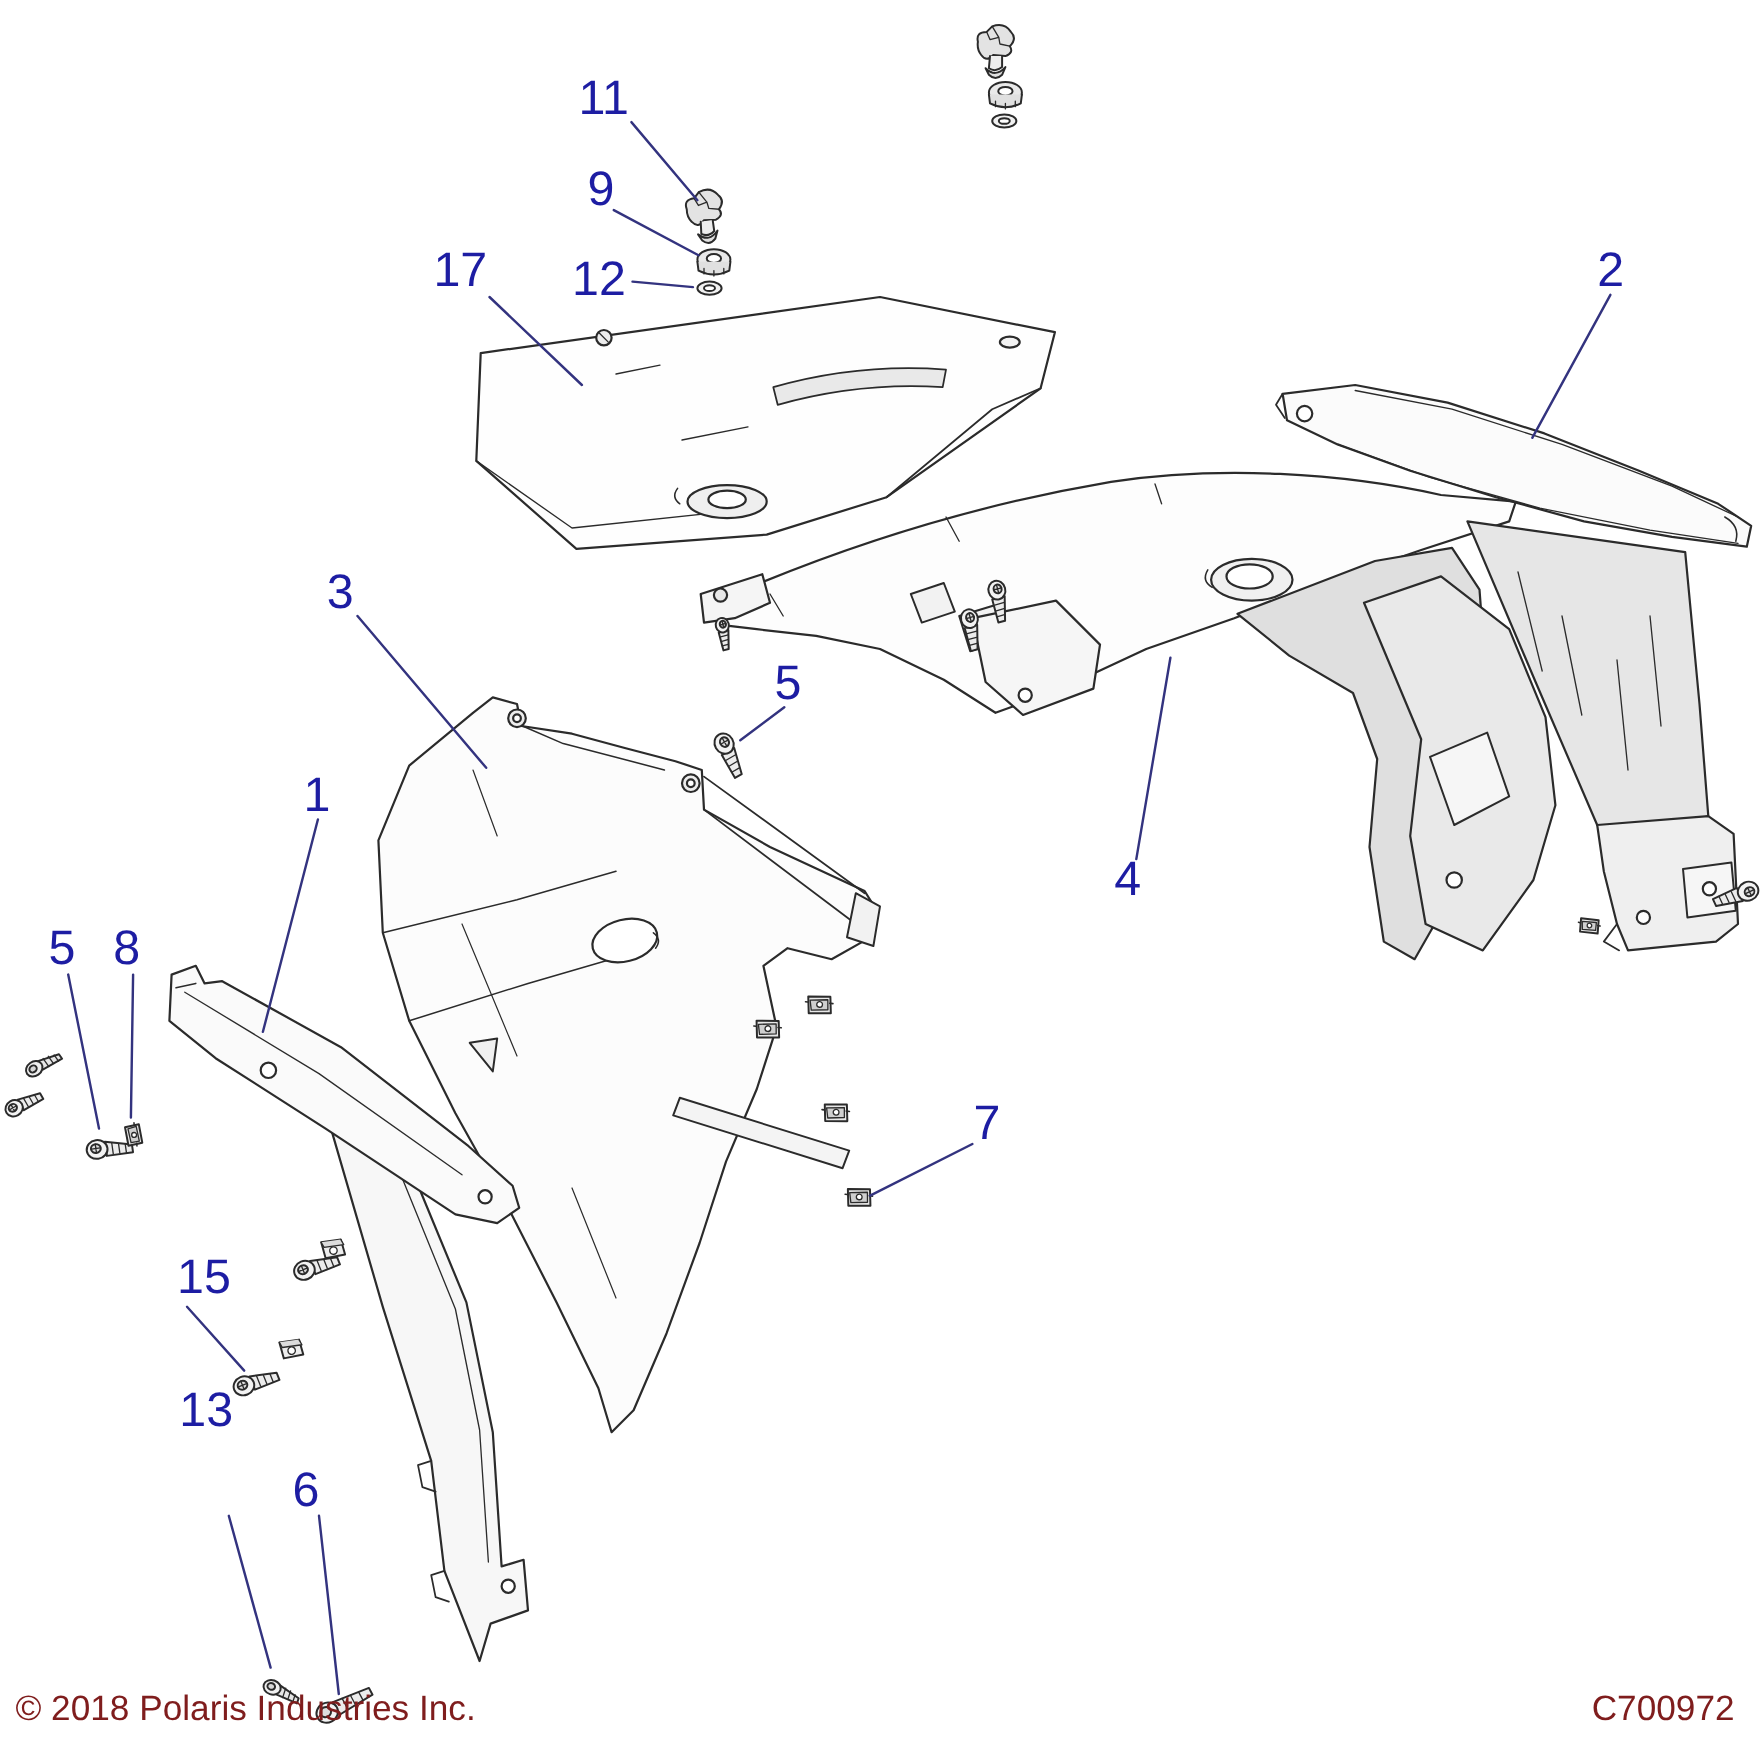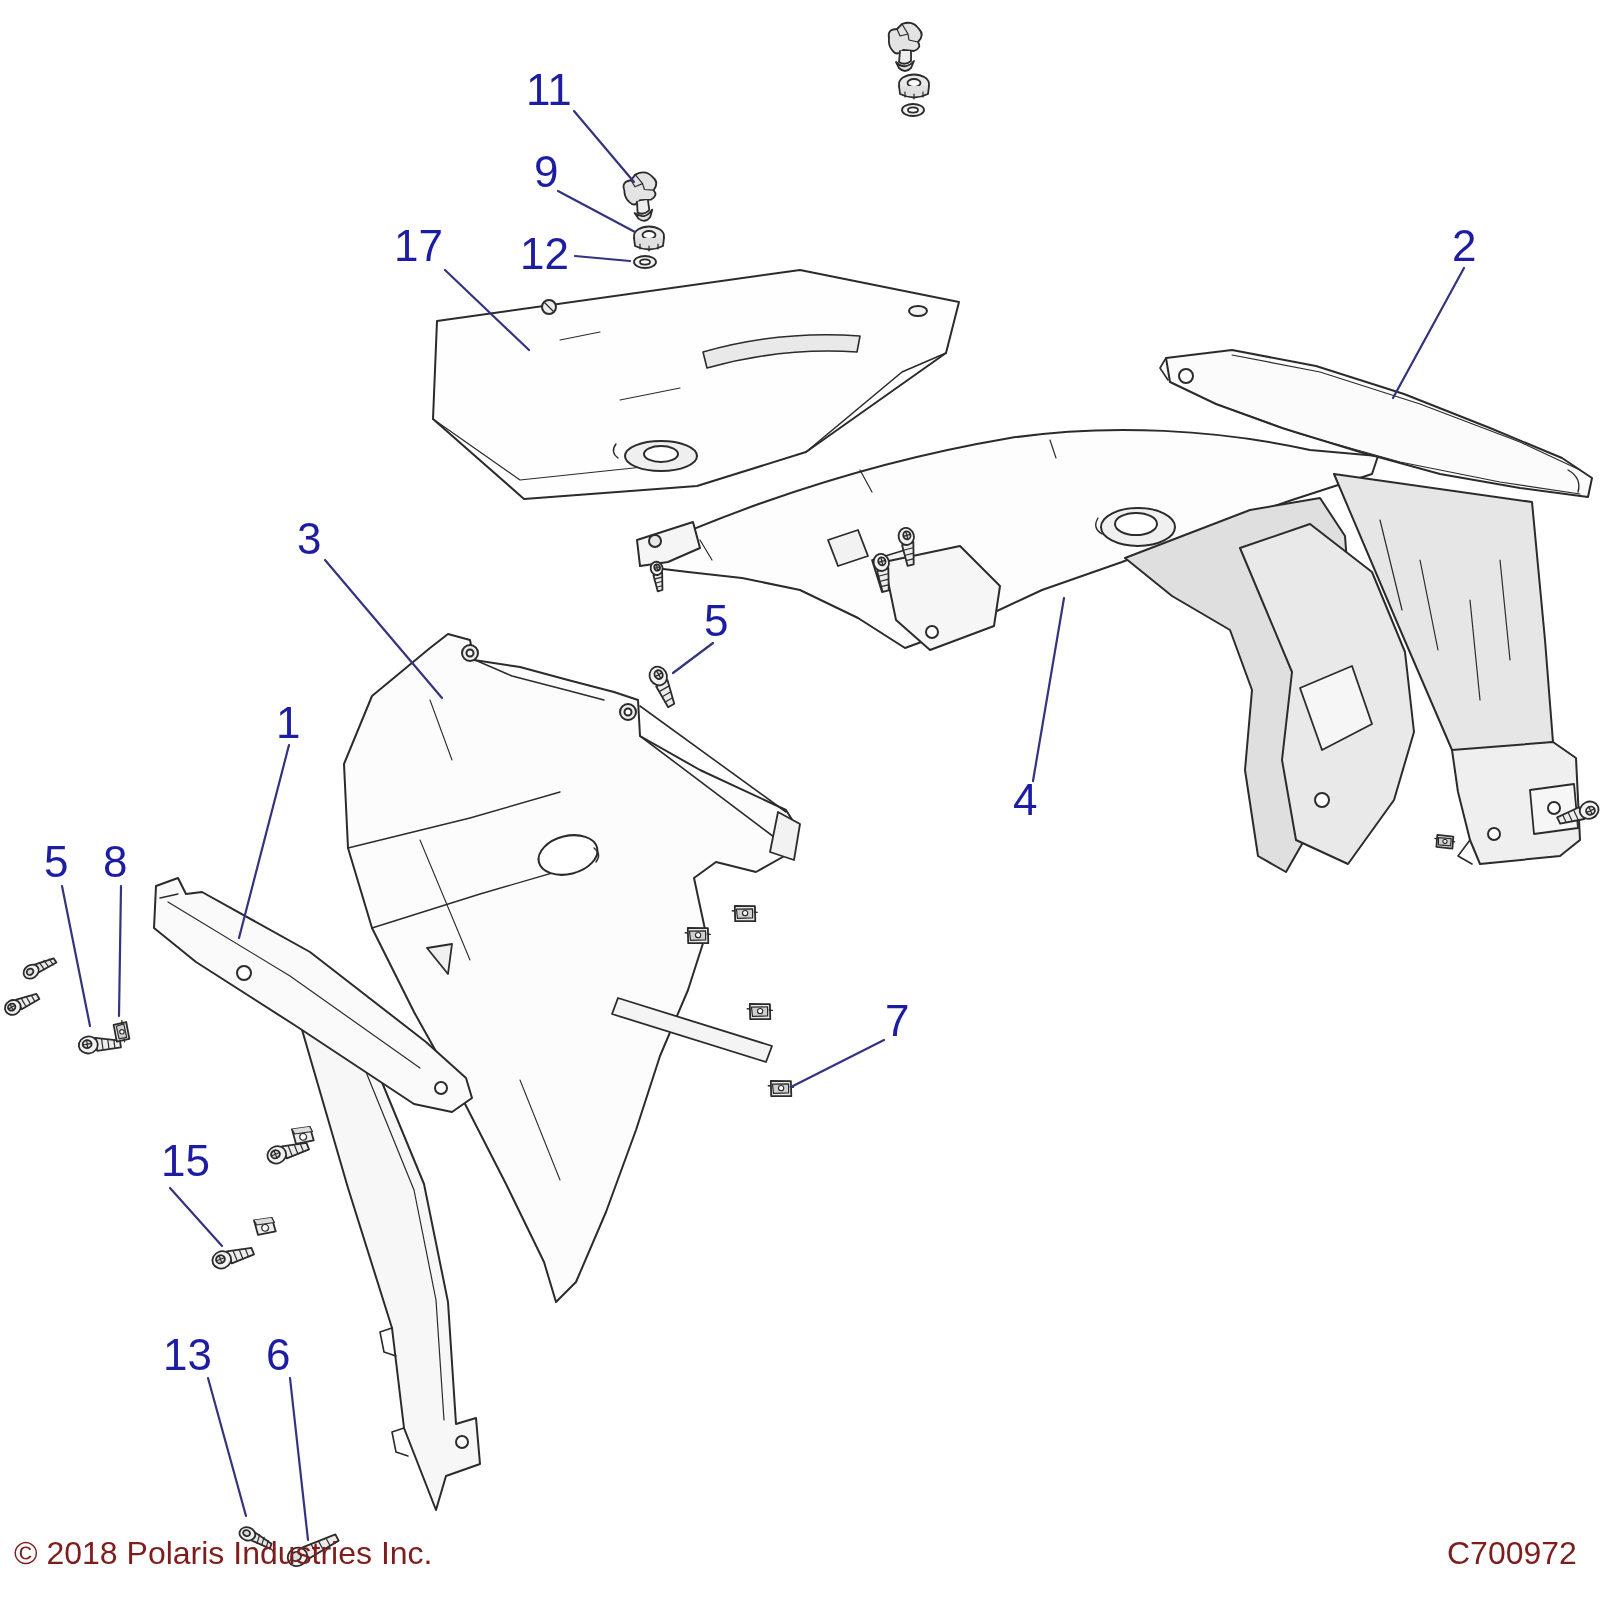--- a/index.html
+++ b/index.html
@@ -232,20 +232,20 @@
   <div class="callout" style="left:297px;top:517px;">3</div>
   <div class="callout" style="left:1013px;top:778px;">4</div>
   <div class="callout" style="left:44px;top:840px;">5</div>
   <div class="callout" style="left:266px;top:1333px;">6</div>
   <div class="callout" style="left:885px;top:999px;">7</div>
   <div class="callout" style="left:103px;top:840px;">8</div>
   <div class="callout" style="left:534px;top:150px;">9</div>
   <div class="callout" style="left:394px;top:224px;">17</div>
   <div class="callout" style="left:526px;top:68px;">11</div>
   <div class="callout" style="left:520px;top:232px;">12</div>
-  <div class="callout" style="left:163px;top:1333px;text-align:center;">13</div>
+  <div class="callout" style="left:163px;top:1260px;text-align:center;">13</div>
   <div class="callout" style="left:704px;top:599px;">5</div>
   <div class="callout" style="left:121px;top:1139px;margin-left:40px;">15</div>
 
   <div class="footer-text" style="left:14px;top:1537px;">© 2018 Polaris Industries Inc.</div>
   <div class="footer-text" style="left:1447px;top:1537px;">C700972</div>
 
 </div>
 
 </body></html>

